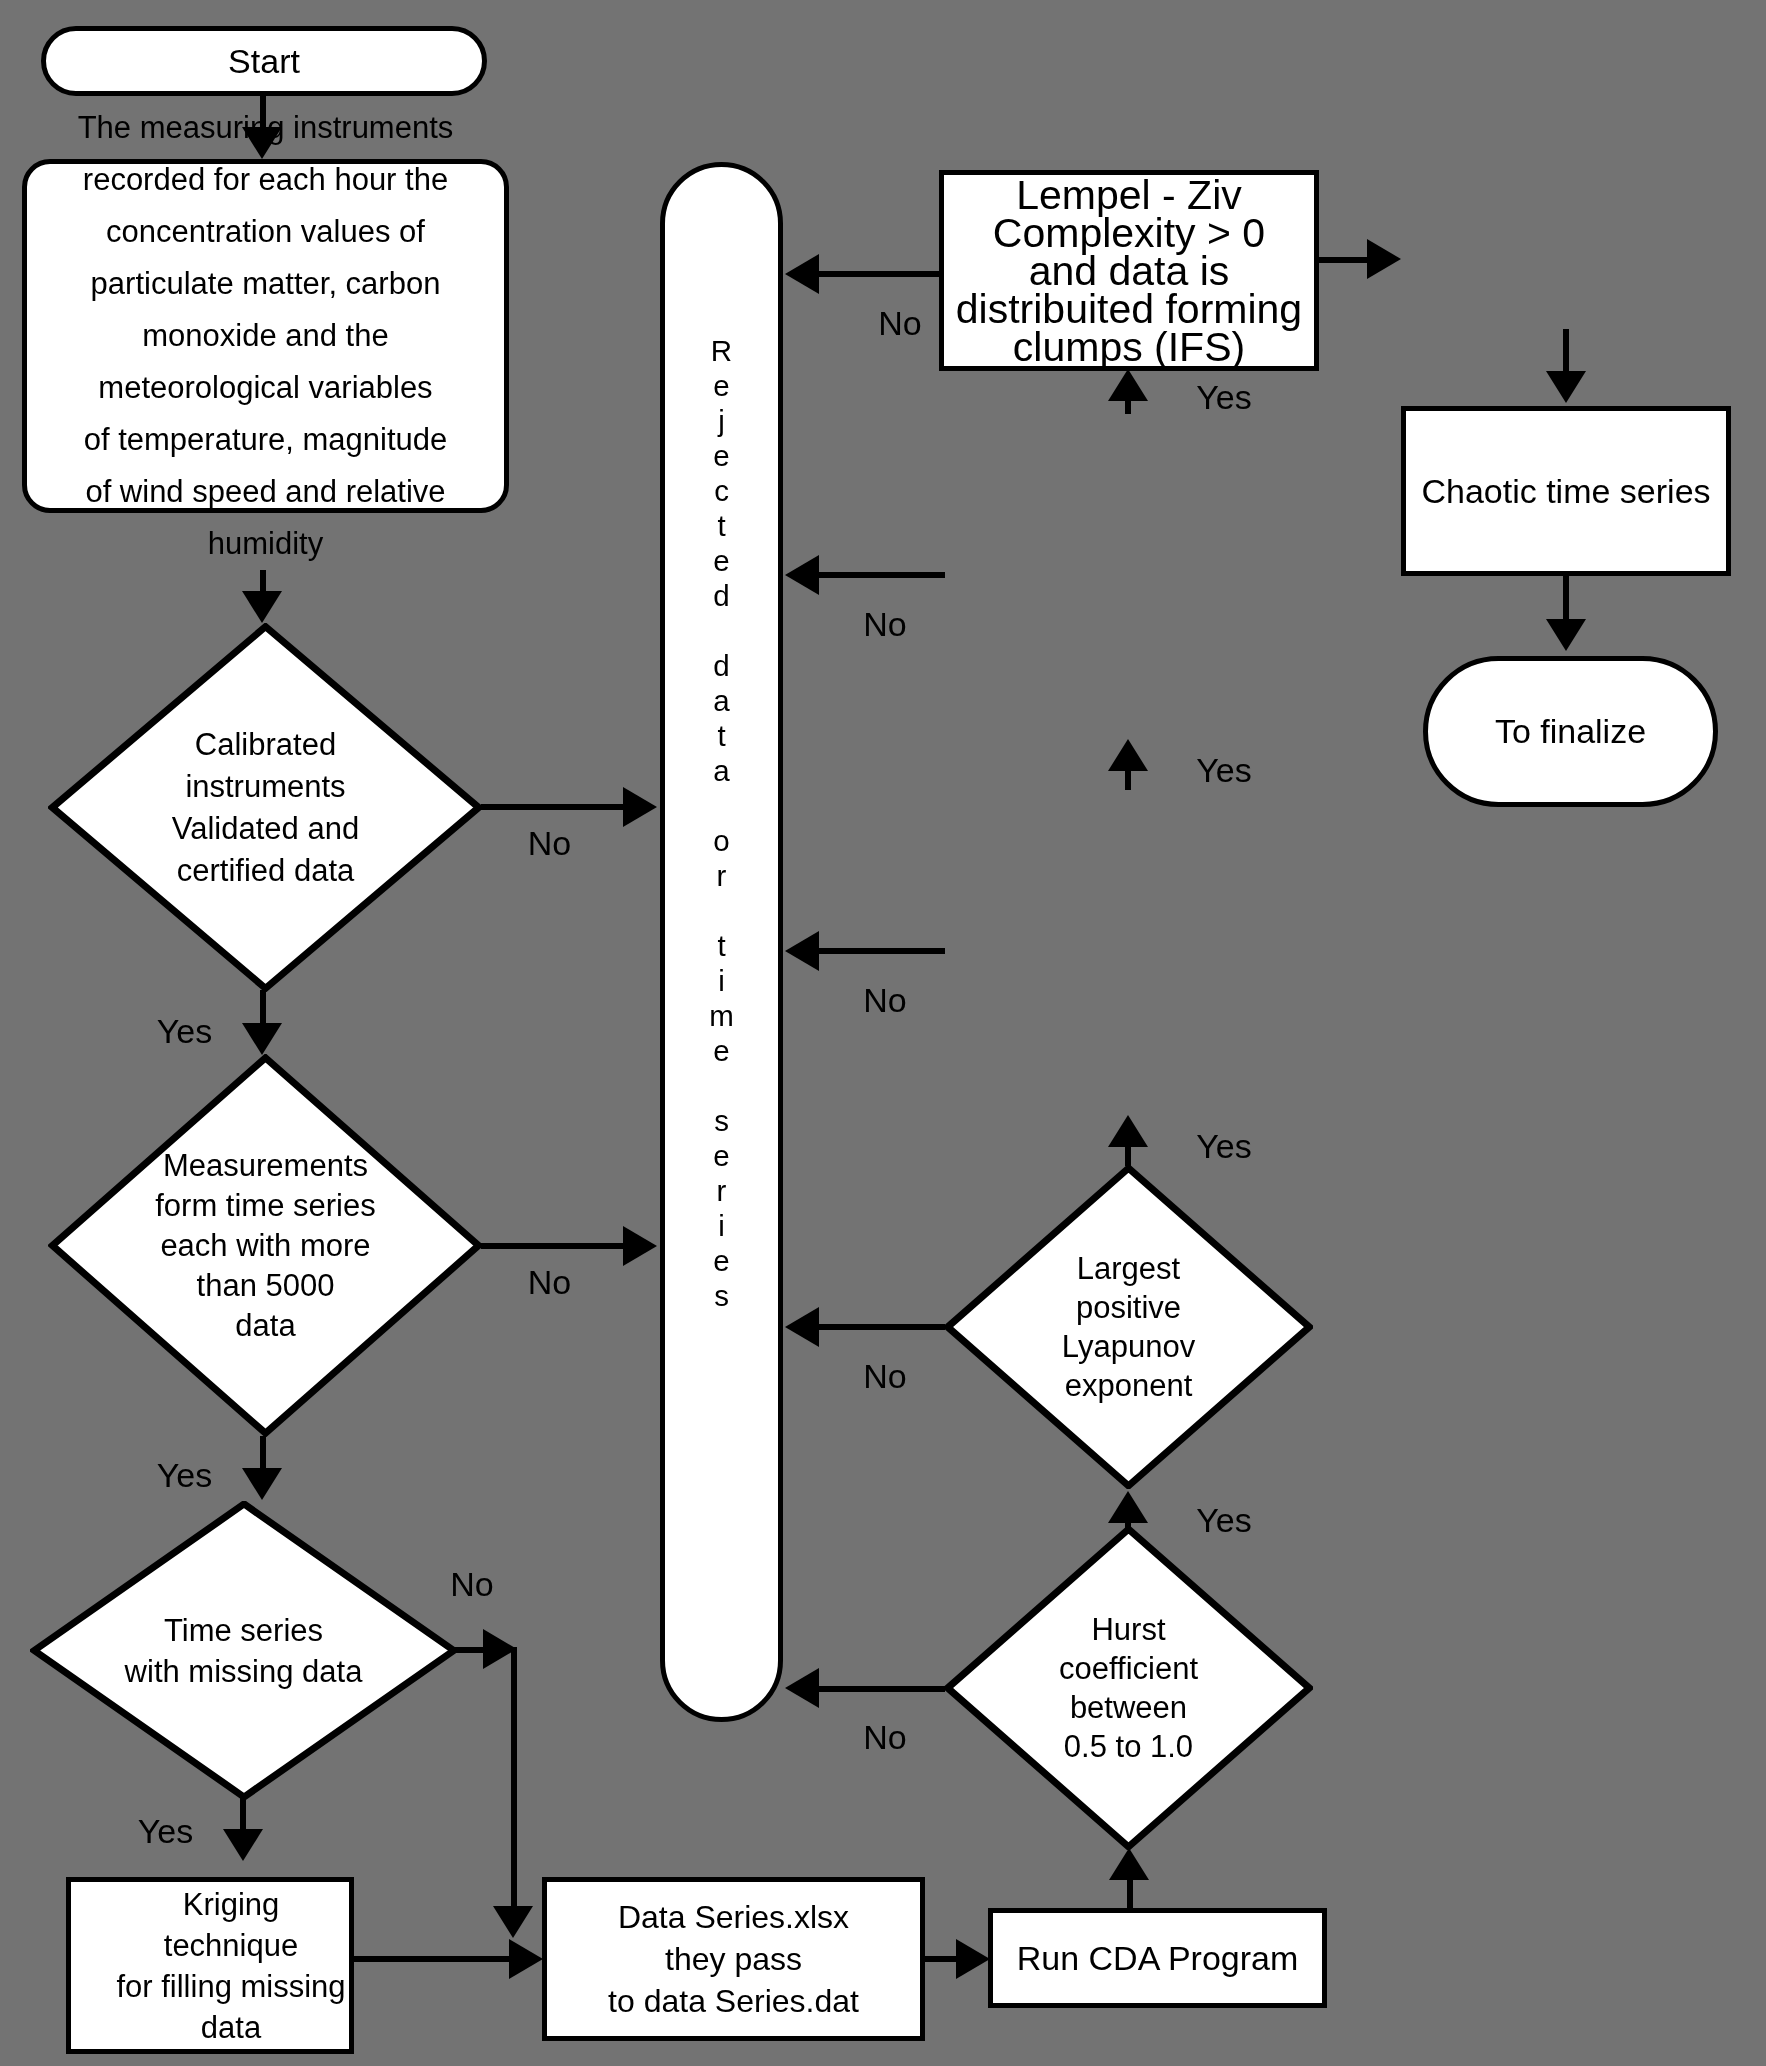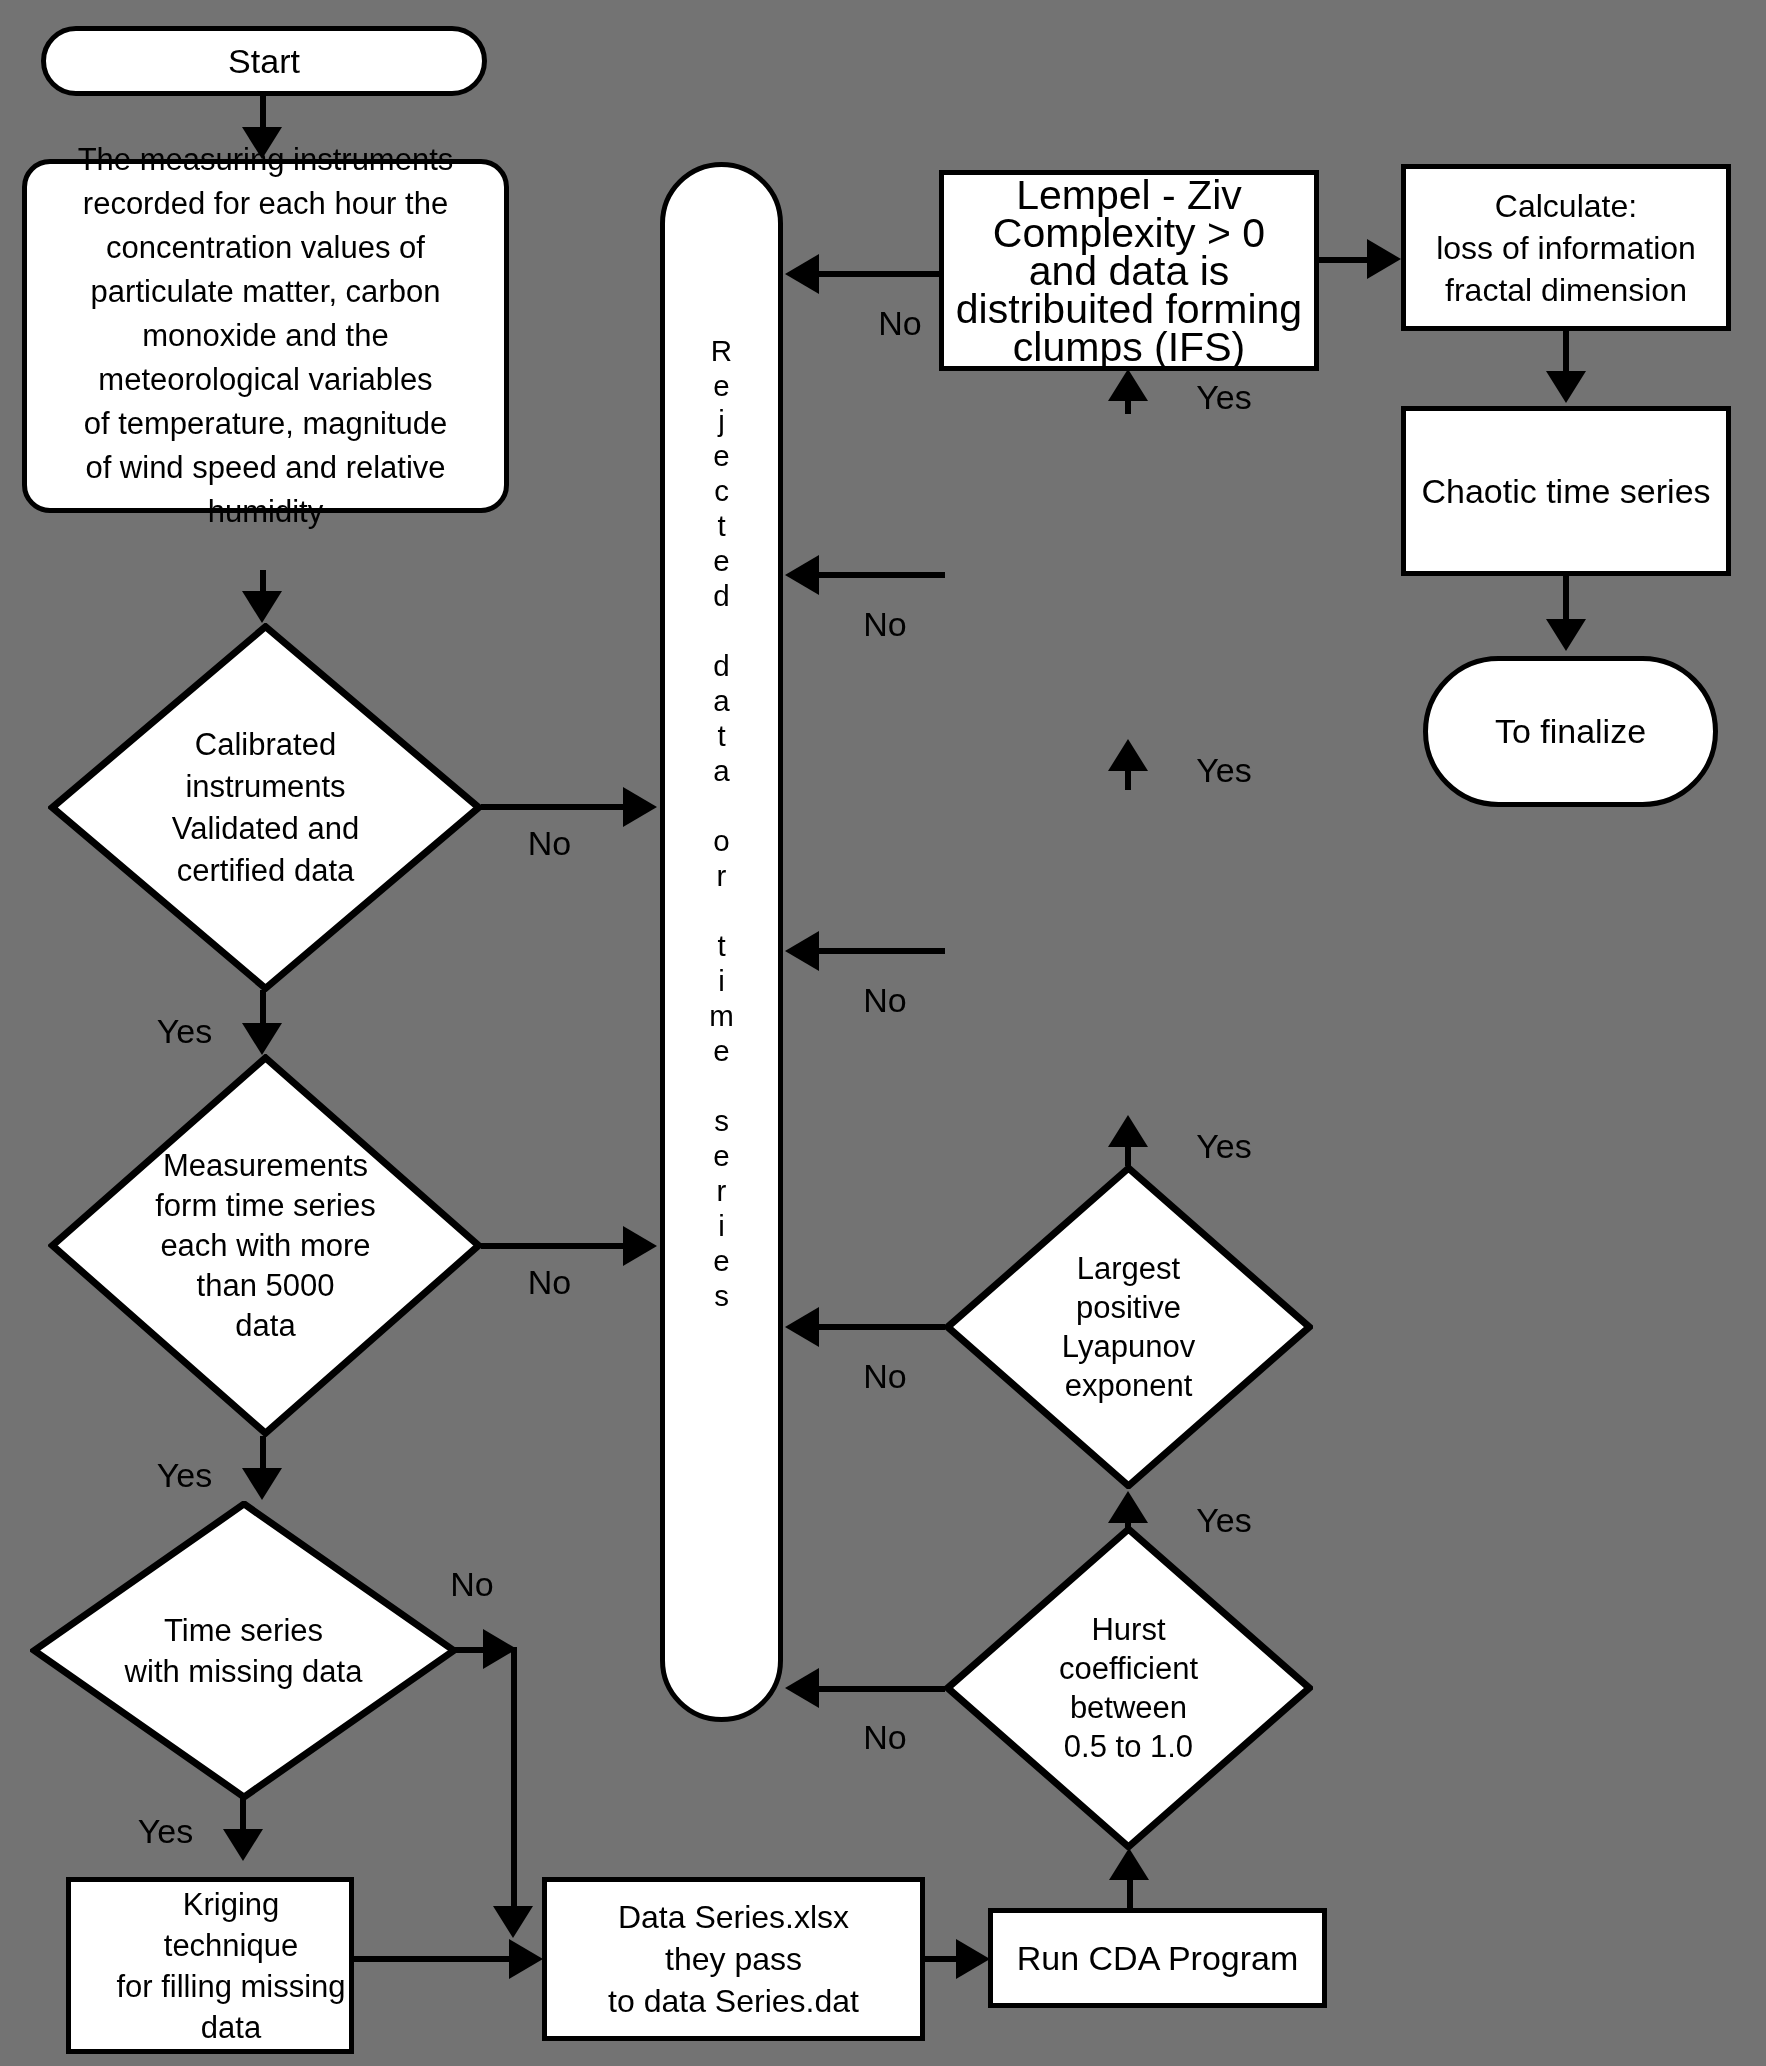--- a/index.html
+++ b/index.html
@@ -27,21 +27,21 @@
 </head>
 <body>
 
 <div id="canvas">
 
   <div class="node stadium" style="left:41px;top:26px;width:446px;height:70px;border-radius:38px;font-size:34px;">Start</div>
 
   <div class="shaft" style="left:260px;top:94px;width:5.9px;height:37px;"></div>
   <div class="ah ah-d" style="left:242px;top:127px;"></div>
 
-  <div class="node box" style="left:22px;top:159px;width:487px;height:354px;border-radius:28px;font-size:31px;line-height:44px;">The measuring instruments
+  <div class="node box" style="left:22px;top:159px;width:487px;height:354px;border-radius:28px;font-size:31px;line-height:52px;">The measuring instruments
 recorded for each hour the
 concentration values of
 particulate matter, carbon
 monoxide and the
 meteorological variables
 of temperature, magnitude
 of wind speed and relative
 humidity</div>
 
   <div class="shaft" style="left:260px;top:570px;width:5.9px;height:23.6px;"></div>
@@ -176,23 +176,20 @@
 and data is
 distribuited forming
 clumps (IFS)</div>
   <div class="shaft" style="left:818px;top:271px;width:122px;height:5.9px;"></div>
   <div class="ah ah-l" style="left:785px;top:254px;"></div>
   <div class="lbl" style="left:841px;top:304px;width:118px;">No</div>
 
   <div class="shaft" style="left:1317px;top:257px;width:53px;height:5.9px;"></div>
   <div class="ah ah-r" style="left:1367px;top:239px;"></div>
 
-  <div class="node box" style="left:1401px;top:164px;width:330px;height:167px;font-size:32px;line-height:42px;">Calculate:
-loss of information
-fractal dimension</div>
 
   <div class="shaft" style="left:1563px;top:329px;width:5.9px;height:44px;"></div>
   <div class="ah ah-d" style="left:1546px;top:371px;"></div>
 
   <div class="node box" style="left:1401px;top:406px;width:330px;height:170px;font-size:34px;">Chaotic time series</div>
 
   <div class="shaft" style="left:1563px;top:574px;width:5.9px;height:48px;"></div>
   <div class="ah ah-d" style="left:1546px;top:619px;"></div>
 
   <div class="node stadium" style="left:1423px;top:656px;width:295px;height:151px;border-radius:77px;font-size:34px;">To finalize</div>

